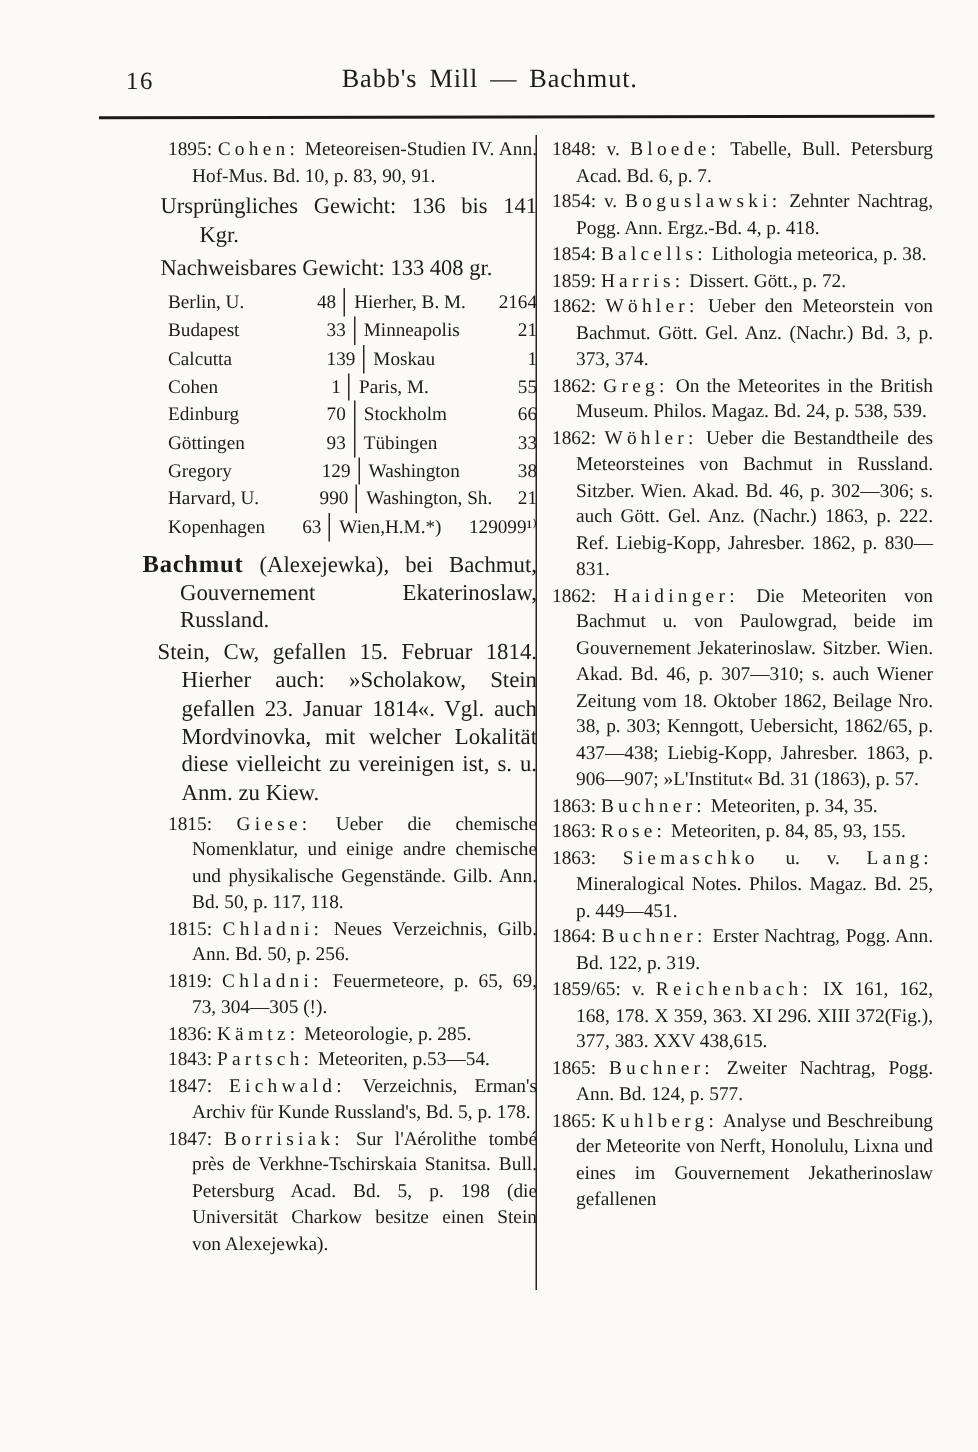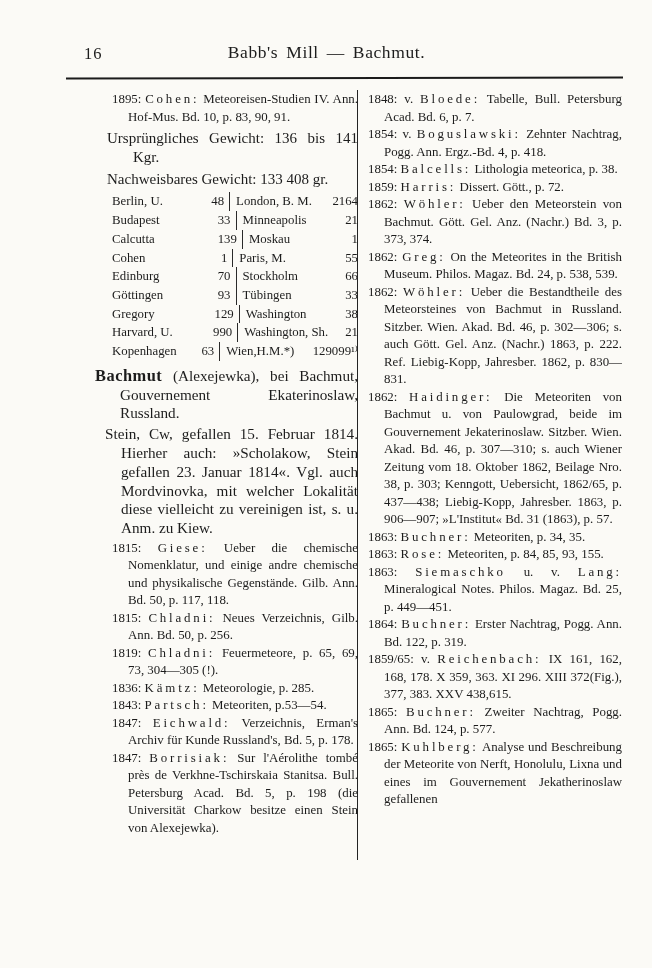--- a/index.html
+++ b/index.html
@@ -61,21 +61,21 @@
   <div id="divider"></div>
 
   <div class="col" id="col-left">
       <p class="blk entry"><span>1895: </span><span class="sp">Cohen:</span><span> Meteoreisen-Studien IV. Ann. Hof-Mus. Bd. 10, p. 83, 90, 91.</span></p>
       <p class="blk weight"><span>Ursprüngliches Gewicht: 136 bis 141 Kgr.</span></p>
       <p class="blk weight"><span>Nachweisbares Gewicht: 133 408 gr.</span></p>
       <div class="dist-table">
         <div class="trow">
           <span class="c0">Berlin, U.</span>
           <span class="c1">48</span>
-          <span class="c2">London, B. M.</span>
+          <span class="c2">Hierher, B. M.</span>
           <span class="c3">2164</span>
         </div>
         <div class="trow">
           <span class="c0">Budapest</span>
           <span class="c1">33</span>
           <span class="c2">Minneapolis</span>
           <span class="c3">21</span>
         </div>
         <div class="trow">
           <span class="c0">Calcutta</span>

